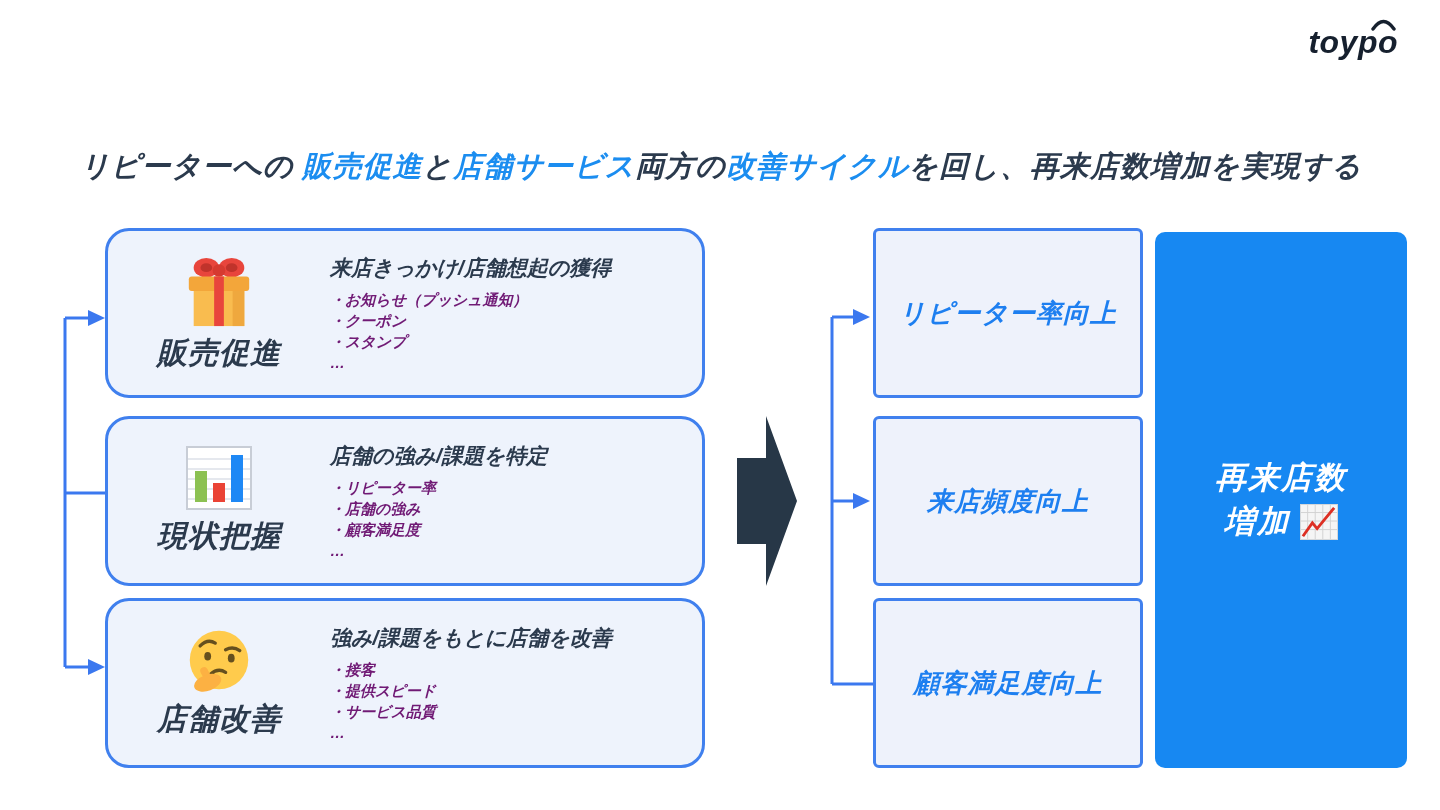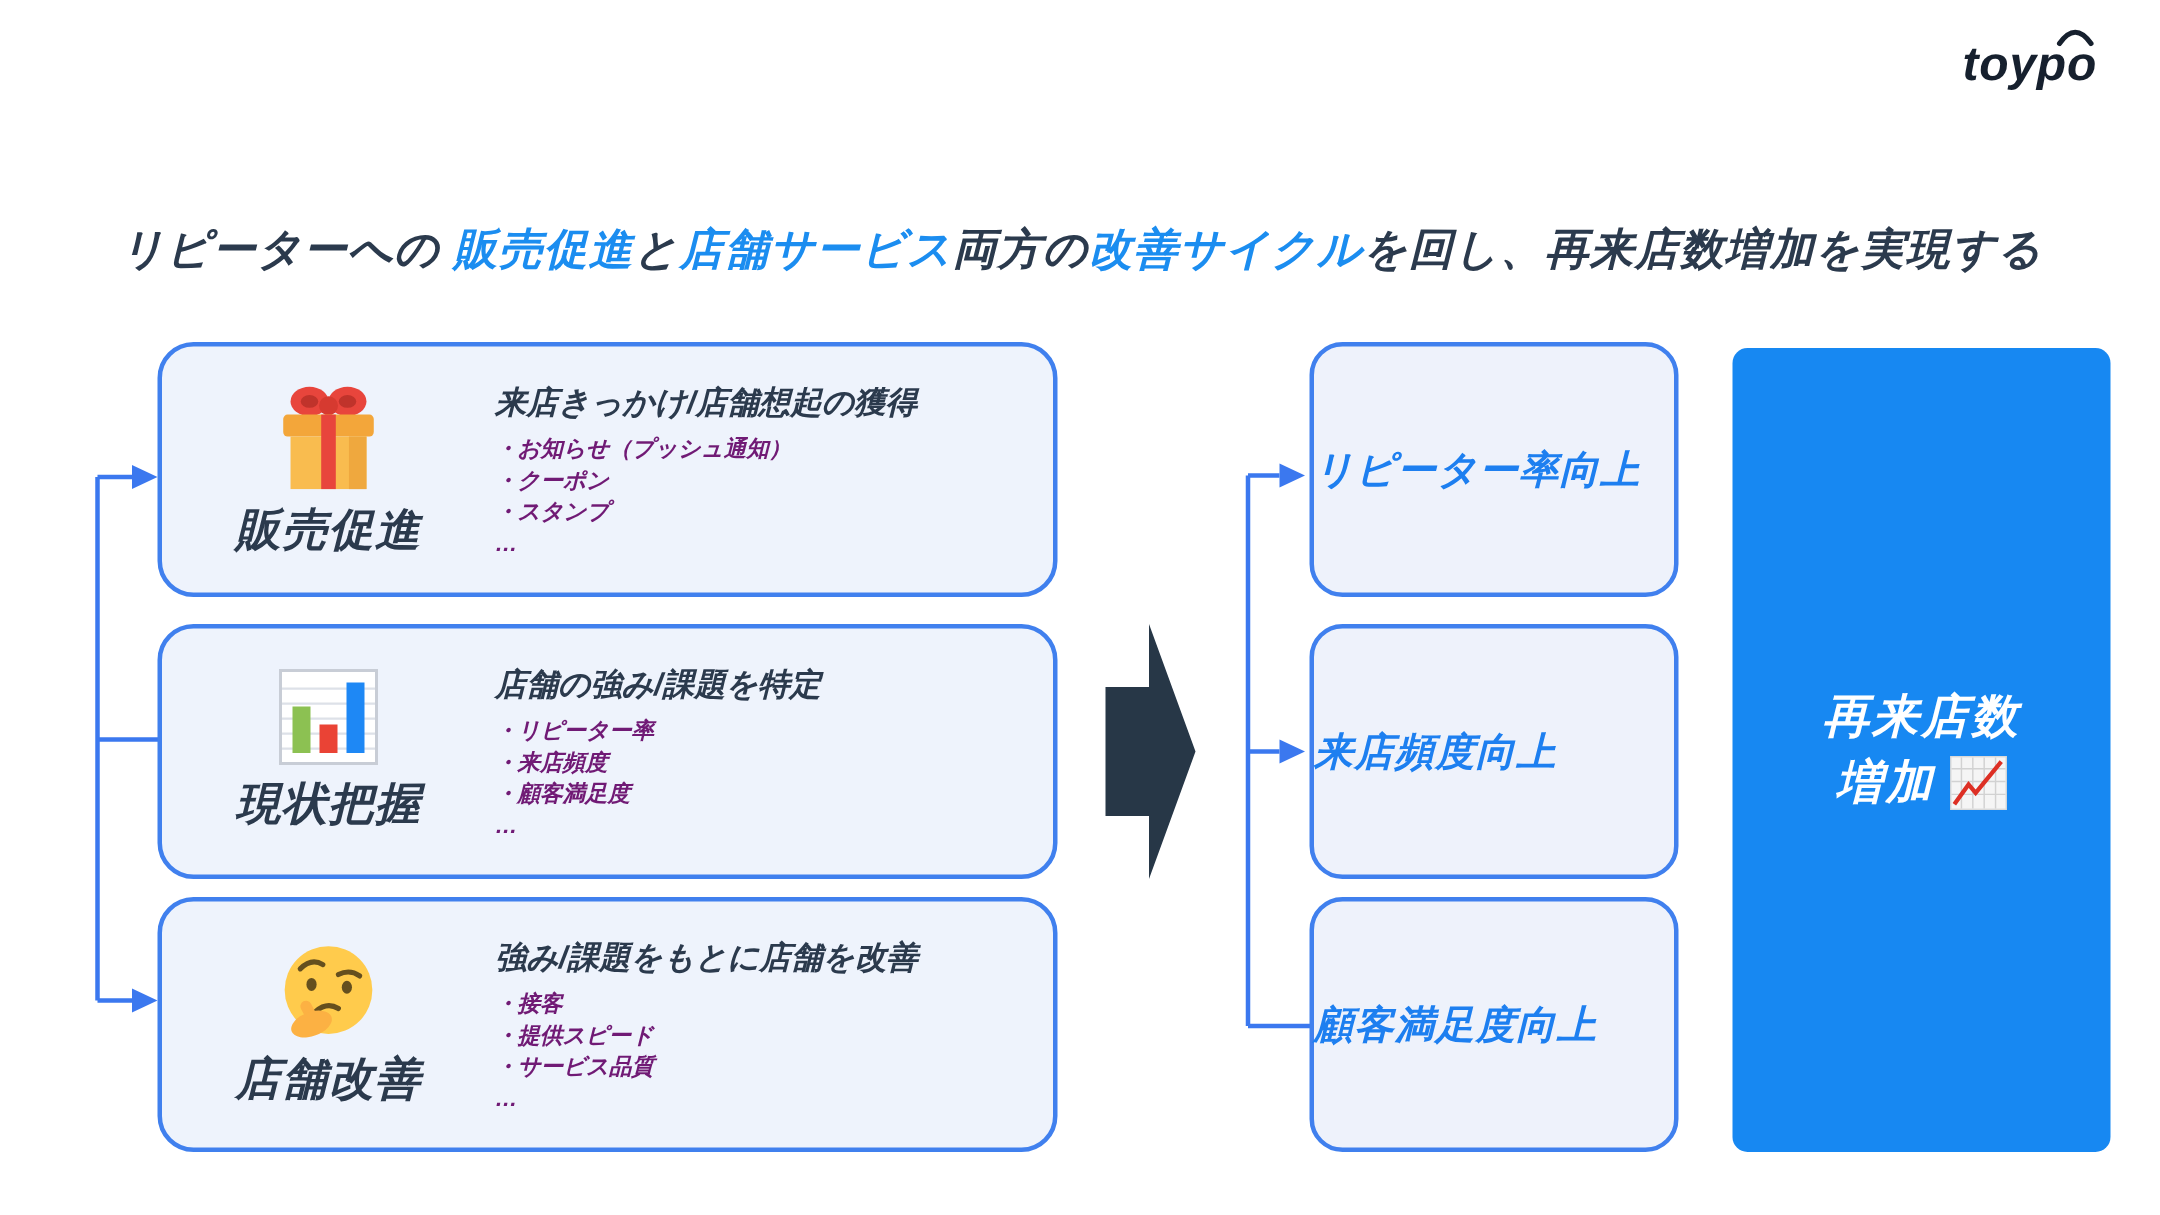--- a/index.html
+++ b/index.html
@@ -103,28 +103,28 @@
     font-weight: 700;
     color: #701a75;
     line-height: 21px;
     white-space: nowrap;
   }
 
   
   .rbox {
     position: absolute;
     left: 873px;
-    width: 246px;
+    width: 270px;
     height: 170px;
     background: #eef2fb;
     border: 3px solid #4080ee;
-    border-radius: 22px;
-    display: flex;
-    align-items: center;
-    justify-content: flex-start;
+    border-radius: 6px;
+    display: flex;
+    align-items: center;
+    justify-content: center;
   }
   .rbox .rbox-label {
     font-size: 26px;
     font-weight: 800;
     color: #1d7ff0;
     letter-spacing: 1px;
     white-space: nowrap;
   }
 
   
@@ -231,21 +231,21 @@
         <line x1="2" y1="53" x2="64" y2="53" stroke="#dde1e8" stroke-width="1.5"></line>
         <rect x="9" y="25" width="12" height="31" fill="#8cc152"></rect>
         <rect x="27" y="37" width="12" height="19" fill="#ea4335"></rect>
         <rect x="45" y="9" width="12" height="47" fill="#1e88f5"></rect>
       </svg>
       <div class="box-label">現状把握</div>
     </div>
     <div class="content-col">
       <div class="box-heading">店舗の強み/課題を特定</div>
       <div class="bullet">・リピーター率</div>
-      <div class="bullet">・来店頻度</div>
+      <div class="bullet">・店舗の強み</div>
       <div class="bullet">・顧客満足度</div>
       <div class="bullet">…</div>
     </div>
   </div>
 
   <div class="lbox" style="top:598px">
     <div class="icon-col">
       <svg width="66" height="68" viewBox="0 0 70 72">
         <circle cx="35" cy="35" r="31" fill="#ffcb4c"></circle>
         <path d="M15 20 Q23 12 31 17" stroke="#654f1e" stroke-width="3.6" fill="none" stroke-linecap="round"></path>

